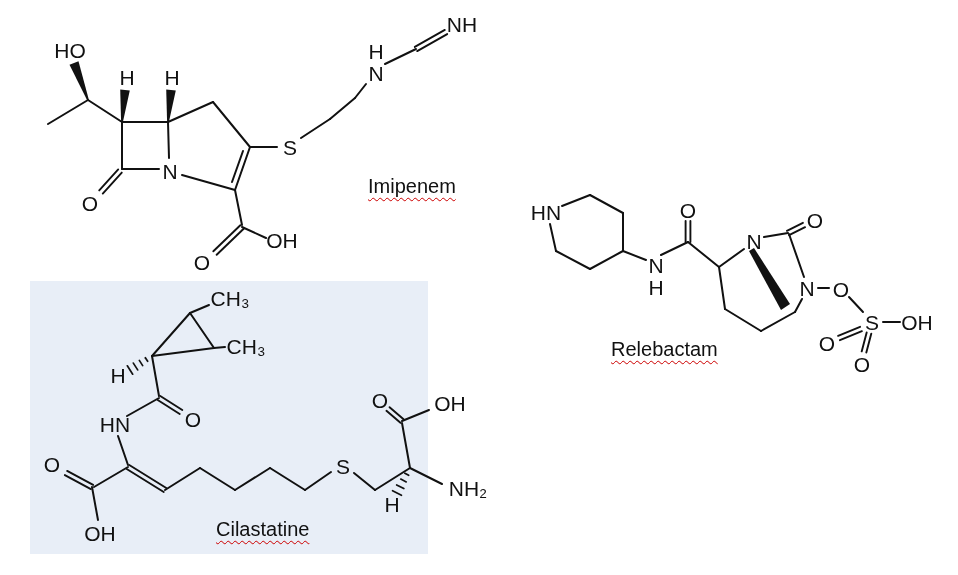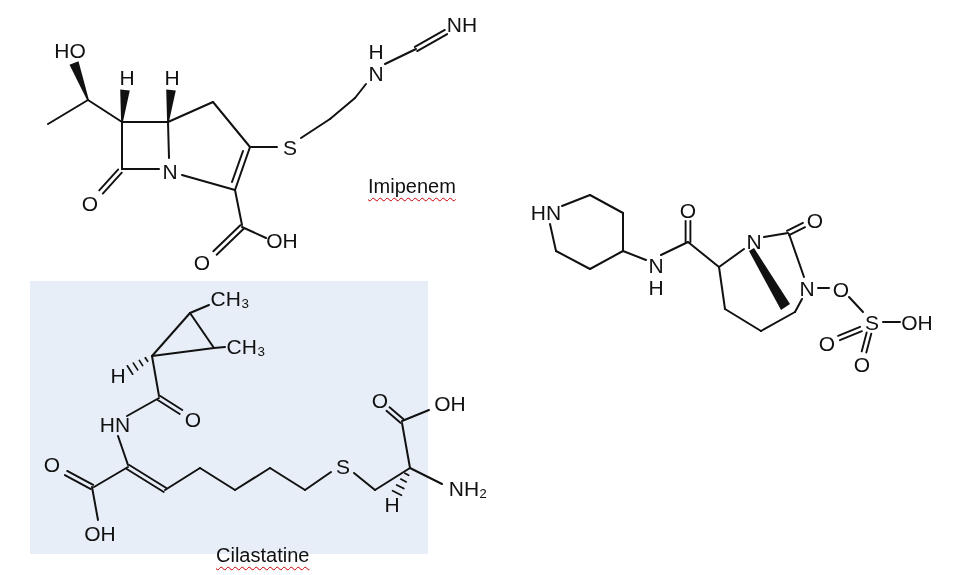--- a/index.html
+++ b/index.html
@@ -168,16 +168,17 @@
       <text x="287" y="108" text-anchor="middle" dominant-baseline="central" class="atom">N</text>
       <text x="321" y="109" text-anchor="middle" dominant-baseline="central" class="atom">O</text>
       <text x="352" y="142" text-anchor="middle" dominant-baseline="central" class="atom">S</text>
       <text x="307" y="163" text-anchor="middle" dominant-baseline="central" class="atom">O</text>
       <text x="342" y="184" text-anchor="middle" dominant-baseline="central" class="atom">O</text>
       <text x="397" y="142" text-anchor="middle" dominant-baseline="central" class="atom">OH</text>
     </svg>
 
   <div class="mol-label" style="left:368px; top:175px;">Imipenem</div>
 
-  <div class="mol-label" style="left:216px; top:544px;">Cilastatine</div>
+  <div class="mol-label" style="left:216px; top:518px;">Cilastatine</div>
 
+  <div class="mol-label" style="left:611px; top:338px;">Relebactam</div>
 
 </div>
 
 </body></html>

